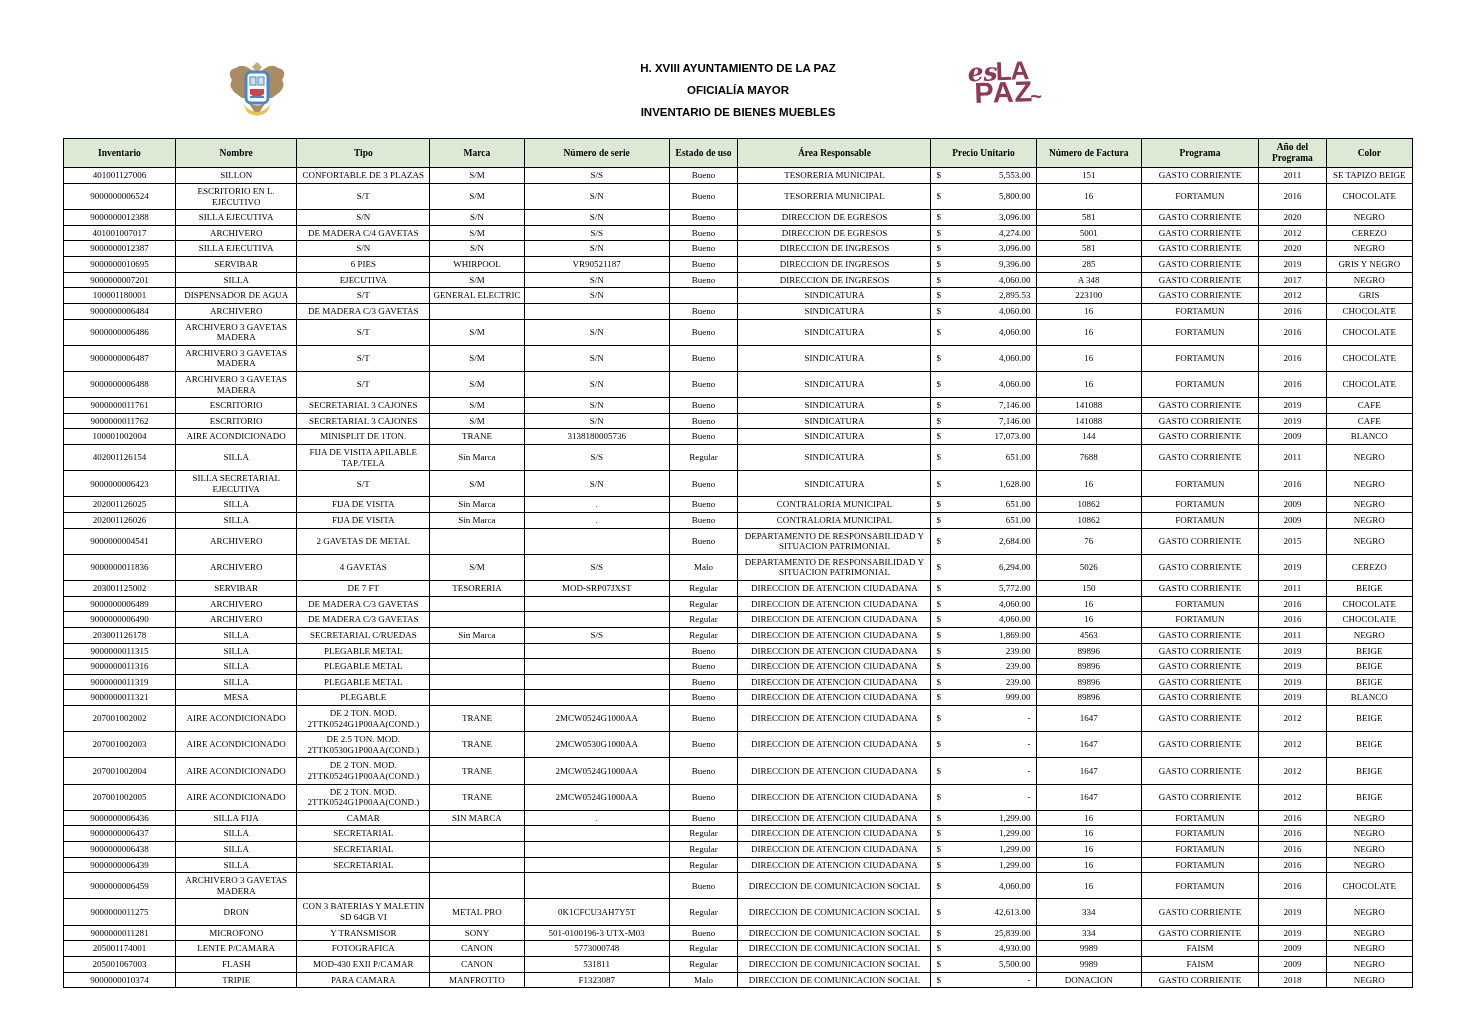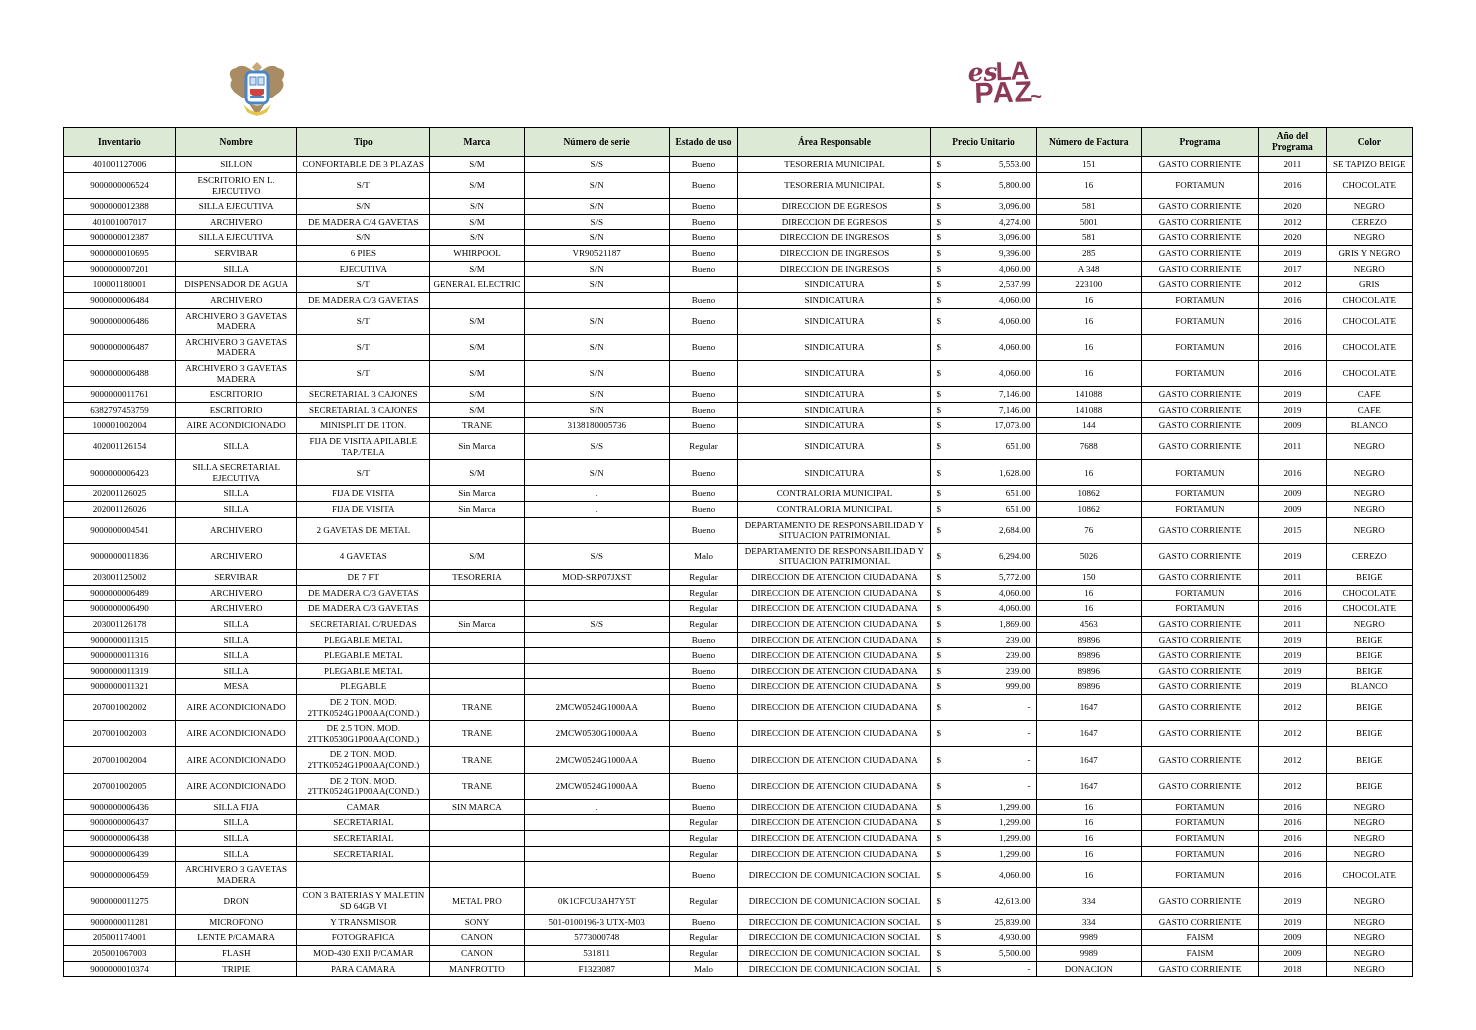--- a/index.html
+++ b/index.html
@@ -41,20 +41,21 @@
     display:flex; align-items:flex-end;
   }
   .lapaz .swoosh { font-size:20px; font-weight:900; margin-left:-3px; }
   
   table.inv {
     border-collapse:collapse;
     table-layout:fixed;
     width:1350px;
     margin-left:63px;
     border:1.5px solid #000;
+    margin-top:11px;
   }
   .inv th, .inv td {
     border:1px solid #000;
     text-align:center;
     vertical-align:middle;
     padding:2px 3px;
     font-size:9px;
     line-height:1.18;
     overflow:hidden;
     word-wrap:break-word;
@@ -92,20 +93,25 @@
     <path d="M26 7 L31 2 L36 7 L31 13 Z" fill="#c8a976"></path>
     <path d="M22 42 L31 56 L40 42 Q31 49 22 42 Z" fill="#a98c63"></path>
     <path d="M17 44 Q31 60 45 44 L41 52 Q31 59 21 52 Z" fill="#e4c44a"></path>
     <rect x="20" y="12" width="22" height="31" rx="5" fill="#ffffff" stroke="#4a86c6" stroke-width="3"></rect>
     <rect x="24" y="17" width="6" height="8" fill="#cfe0f2" stroke="#4a86c6" stroke-width="1"></rect>
     <rect x="32" y="17" width="6" height="8" fill="#cfe0f2" stroke="#4a86c6" stroke-width="1"></rect>
     <path d="M24 29 h14 v5 q-7 6 -14 0 Z" fill="#cc4444"></path>
     <path d="M24 36 h14 v2 h-14 Z" fill="#4a86c6"></path>
   </svg>
 
+  <div class="titles">
+    <div class="tline">H. XVIII AYUNTAMIENTO DE LA PAZ</div>
+    <div class="tline">OFICIALÍA MAYOR</div>
+    <div class="tline">INVENTARIO DE BIENES MUEBLES</div>
+  </div>
 
   <div class="lapaz">
     <div class="row1">
       <span class="es">es</span>
         <span class="la">LA</span>
     </div>
     <div class="row2">
       <span>PAZ</span>
         <span class="swoosh">~</span>
     </div>
@@ -281,21 +287,21 @@
         <td class="c-inventario">100001180001</td>
         <td class="c-nombre">DISPENSADOR DE AGUA</td>
         <td class="c-tipo">S/T</td>
         <td class="c-marca">GENERAL ELECTRIC</td>
         <td class="c-serie">S/N</td>
         <td class="c-estado"></td>
         <td class="c-area">SINDICATURA</td>
         <td class="c-precio">
           <div class="price-wrap">
             <span class="cur">$</span>
-            <span class="amt">2,537.99</span>
+            <span class="amt">2,895.53</span>
           </div>
         </td>
         <td class="c-factura">223100</td>
         <td class="c-programa">GASTO CORRIENTE</td>
         <td class="c-anio">2012</td>
         <td class="c-color">GRIS</td>
       </tr>
       <tr>
         <td class="c-inventario">9000000006484</td>
         <td class="c-nombre">ARCHIVERO</td>
@@ -385,21 +391,21 @@
             <span class="cur">$</span>
             <span class="amt">7,146.00</span>
           </div>
         </td>
         <td class="c-factura">141088</td>
         <td class="c-programa">GASTO CORRIENTE</td>
         <td class="c-anio">2019</td>
         <td class="c-color">CAFE</td>
       </tr>
       <tr>
-        <td class="c-inventario">6382797453759</td>
+        <td class="c-inventario">9000000011762</td>
         <td class="c-nombre">ESCRITORIO</td>
         <td class="c-tipo">SECRETARIAL 3 CAJONES</td>
         <td class="c-marca">S/M</td>
         <td class="c-serie">S/N</td>
         <td class="c-estado">Bueno</td>
         <td class="c-area">SINDICATURA</td>
         <td class="c-precio">
           <div class="price-wrap">
             <span class="cur">$</span>
             <span class="amt">7,146.00</span>

